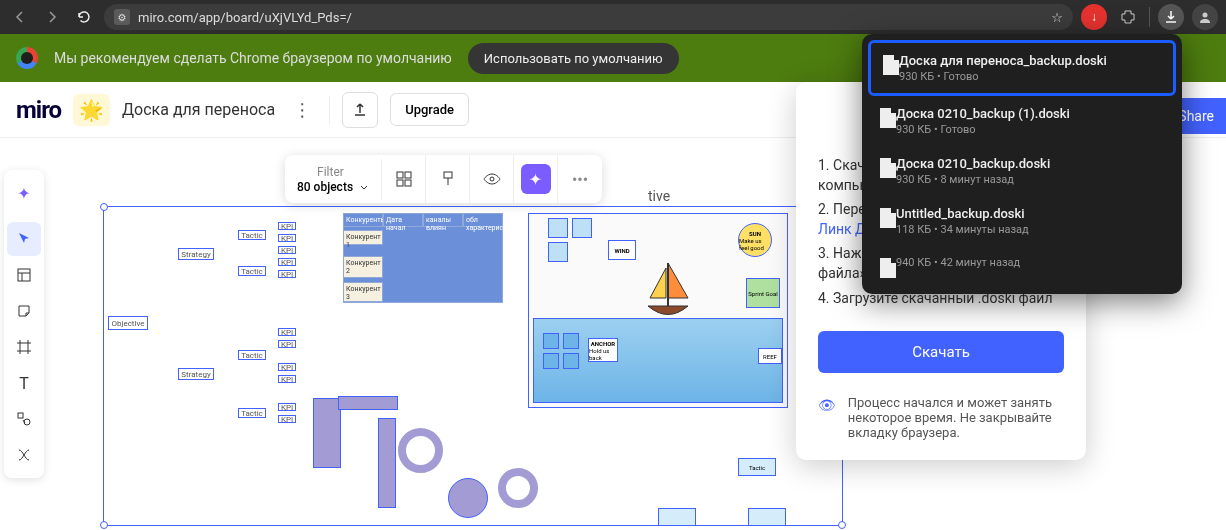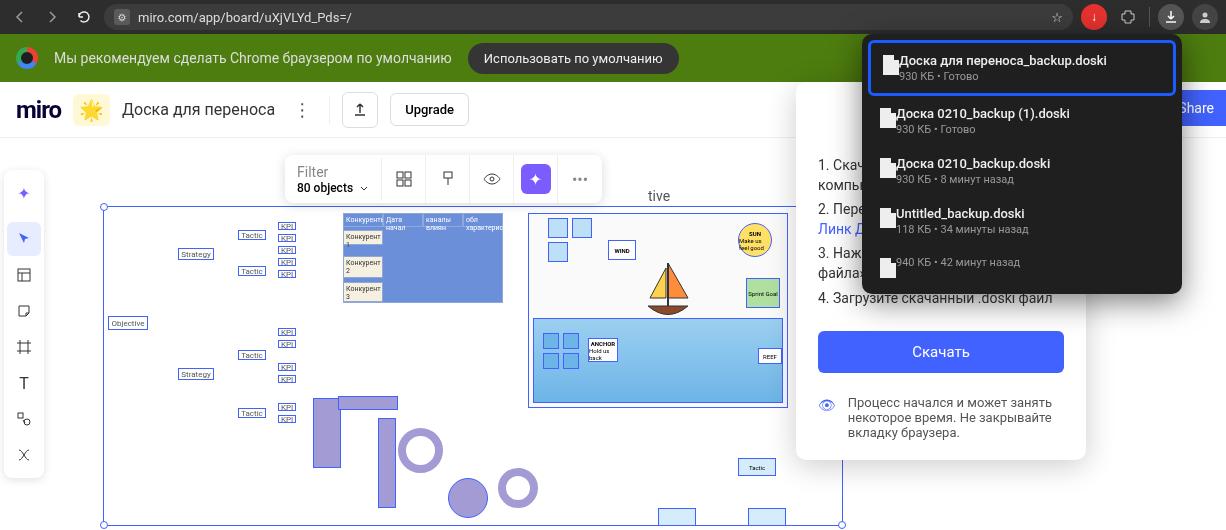--- a/index.html
+++ b/index.html
@@ -23,26 +23,26 @@
   .chrome-use-btn { background: #353535; border: none; color: #eee; padding: 8px 16px; border-radius: 18px; font-size: 13px; cursor:pointer;}
 
   
   .miro-bar { height: 56px; background: #fff; border-bottom: 1px solid #eee; display: flex; align-items: center; padding: 0 16px; gap: 12px; position:relative;}
   .miro-logo { font-size: 24px; font-weight: 700; letter-spacing: -1px; color:#050038;}
   .board-emoji { font-size: 20px; padding:4px 6px; background:#fff8d6; border-radius:6px;}
   .board-title { font-size: 16px; color: #333; }
   .kebab { font-size: 18px; color: #555; padding: 0 6px; cursor:pointer;}
   .export-btn { width:36px; height:36px; display:flex; align-items:center; justify-content:center; border:1px solid #ddd; border-radius:6px; cursor:pointer;}
   .upgrade-btn { border:1px solid #ddd; background:#fff; padding:8px 14px; border-radius:6px; font-size:13px; font-weight:500; cursor:pointer;}
-  .share-btn { position:absolute; right:0; top:8px; background:#4262ff; color:#fff; border:none; padding:10px 12px 10px 14px; border-top-left-radius:6px; border-bottom-left-radius:6px; font-size:14px; display:flex; align-items:center; gap:6px; cursor:pointer;}
+  .share-btn { position:absolute; right:0; top:16px; background:#4262ff; color:#fff; border:none; padding:10px 12px 10px 14px; border-top-left-radius:6px; border-bottom-left-radius:6px; font-size:14px; display:flex; align-items:center; gap:6px; cursor:pointer;}
 
   
   .sel-toolbar { position:absolute; top:155px; left:285px; background:#fff; border-radius:8px; box-shadow:0 2px 12px rgba(0,0,0,0.15); display:flex; align-items:center; height:48px; z-index:5;}
   .sel-filter { padding:6px 12px; border-right:1px solid #eee; display:flex; flex-direction:column; justify-content:center; gap:1px; min-width:90px;}
-  .sel-filter-label { font-size:14px; color:#888;}
+  .sel-filter-label { font-size:12px; color:#888;margin-left:20px;}
   .sel-filter-val { font-size:12px; font-weight:500; display:flex; align-items:center; gap:6px;}
   .sel-tool { width:44px; height:48px; display:flex; align-items:center; justify-content:center; border-right:1px solid #eee; cursor:pointer;}
   .sel-tool:last-child{border-right:none;}
   .sel-ai { background:#7b5cff; border-radius:6px; width:30px; height:30px; display:flex; align-items:center; justify-content:center; color:#fff;}
 
   
   .left-tools { position:absolute; left:4px; top:170px; width:40px; background:#fff; border-radius:8px; box-shadow:0 2px 8px rgba(0,0,0,0.12); display:flex; flex-direction:column; align-items:center; padding:6px 0; gap:2px; z-index:5;}
   .left-tools .tool { width:34px; height:34px; display:flex; align-items:center; justify-content:center; border-radius:6px; cursor:pointer; color:#333;}
   .left-tools .tool.ai { color:#7b5cff; }
   .left-tools .tool.active { background:#e8ecff; color:#4262ff;}

